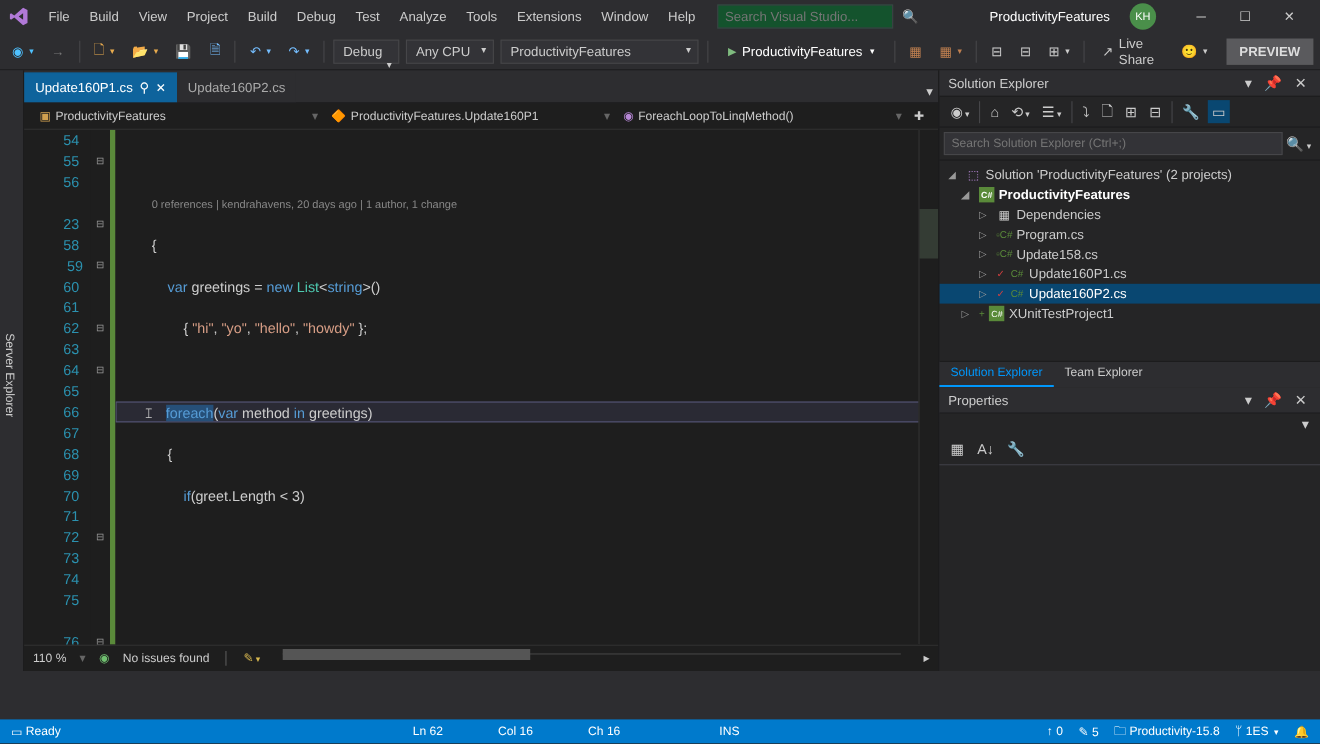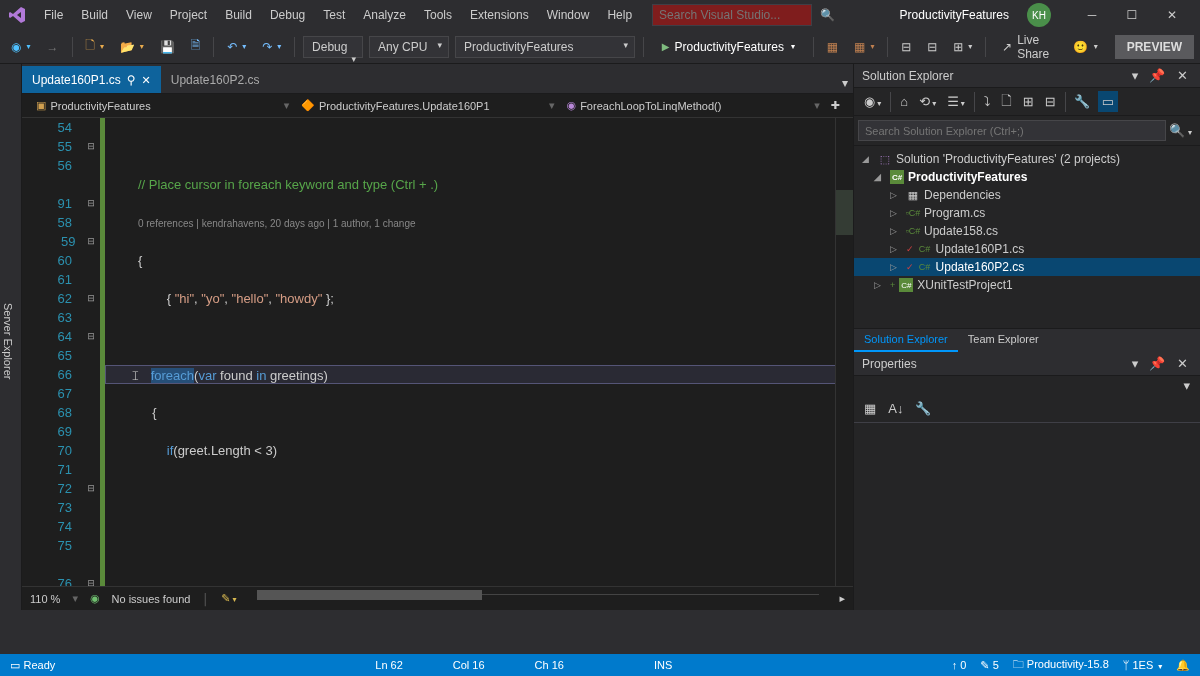--- a/index.html
+++ b/index.html
@@ -1,21 +1,21 @@
 <!DOCTYPE html>
 <html><head>
 <meta charset="utf-8">
 <style>
 * { margin:0; padding:0; box-sizing:border-box; font-family:'Segoe UI',sans-serif; }
 body { width:1200px; height:676px; background:#2d2d30; color:#ccc; font-size:12px; overflow:hidden; position:relative; }
 .titlebar { height:30px; background:#2d2d30; display:flex; align-items:center; padding:0 8px; }
 .vs-logo { width:18px; height:18px; display:inline-flex; align-items:center; margin-right:10px; }
 .menu { display:flex; gap:2px; flex:1; align-items:center; }
 .menu-item { padding:4px 8px; cursor:pointer; }
-.search-box { background:#7f1d1d; border:1px solid #3f3f46; padding:3px 6px; width:160px; color:#999; display:flex; align-items:center; gap:6px; margin:0 10px; }
+.search-box { background:#14532d; border:1px solid #3f3f46; padding:3px 6px; width:160px; color:#999; display:flex; align-items:center; gap:6px; margin:0 10px; }
 .search-box input { background:transparent; border:none; color:#ccc; flex:1; outline:none; font-size:12px; }
 .title-right { display:flex; align-items:center; gap:6px; }
 .sol-name { color:#fff; margin-left:8px; }
 .avatar { width:24px; height:24px; border-radius:50%; background:#4a8f4a; color:#fff; display:flex; align-items:center; justify-content:center; font-size:10px; margin-left:12px; }
 .win-controls { display:flex; margin-left:15px; }
 .win-btn { width:40px; height:28px; display:flex; align-items:center; justify-content:center; cursor:pointer; }
 .toolbar { height:34px; background:#2d2d30; border-bottom:1px solid #1b1b1c; display:flex; align-items:center; padding:0 6px; gap:6px; }
 .tb-btn { padding:3px 5px; cursor:pointer; display:flex; align-items:center; gap:3px; }
 .tb-sep { width:1px; height:20px; background:#464649; margin:0 2px; }
 .tb-combo { background:#333337; border:1px solid #464649; padding:3px 20px 3px 8px; color:#ccc; position:relative; cursor:pointer; }
@@ -184,21 +184,21 @@
         </span>
       <span style="color:#666">▾</span>
       <span class="tb-btn">✚</span>
     </div>
     <div class="editor">
       <div class="gutter" id="gutter">
           <div style="height: 19px;">54</div>
           <div style="height: 19px;">55</div>
           <div style="height: 19px;">56</div>
           <div style="height: 19px;"></div>
-          <div style="height: 19px;">91</div>
+          <div style="height: 19px;">23</div>
           <div style="height: 19px;">58</div>
           <div style="height: 19px; margin-left: 39px;">59</div>
           <div style="height: 19px;">60</div>
           <div style="height: 19px; padding-left: 28px;">61</div>
           <div style="height: 19px;">62</div>
           <div style="height: 19px;">63</div>
           <div style="height: 19px;">64</div>
           <div style="height: 19px;">65</div>
           <div style="height: 19px;">66</div>
           <div style="height: 19px;">67</div>
@@ -238,26 +238,26 @@
           <span></span>
           <span></span>
           <span></span>
           <span>⊟</span>
       </div>
       <div class="margin-bar">
           <div class="green"></div>
         </div>
       <div class="code">
 <div class="code-line"></div>
-<div class="code-line">        <span class="cmt">// Place cursor in foreach keyword and type (Ctrl + .)</span></div>
 <div class="code-line">        <span class="lens">0 references | kendrahavens, 20 days ago | 1 author, 1 change</span></div>
 <div class="code-line">        <span>{</span></div>
+<div class="code-line">            <span class="kw">var</span> <span>greetings</span> = <span class="kw">new</span> <span class="type">List</span>&lt;<span class="kw">string</span>&gt;()</div>
 <div class="code-line">                { <span class="str">"hi"</span>, <span class="str">"yo"</span>, <span class="str">"hello"</span>, <span class="str">"howdy"</span> };</div>
 <div class="code-line"></div>
-<div class="code-line hl">      <span class="cursor-caret">𝙸</span>   <span class="sel"><span class="kw">foreach</span></span>(<span class="kw">var</span> <span>found</span> <span class="kw">in</span> <span>greetings</span>)</div>
+<div class="code-line hl">      <span class="cursor-caret">𝙸</span>   <span class="sel"><span class="kw">foreach</span></span>(<span class="kw">var</span> <span>method</span> <span class="kw">in</span> <span>greetings</span>)</div>
 <div class="code-line">            <span>{</span></div>
 <div class="code-line">                <span class="kw">if</span>(<span>greet.Length &lt; 3</span>)</div>
 
 
 
 
 
 
 
 

